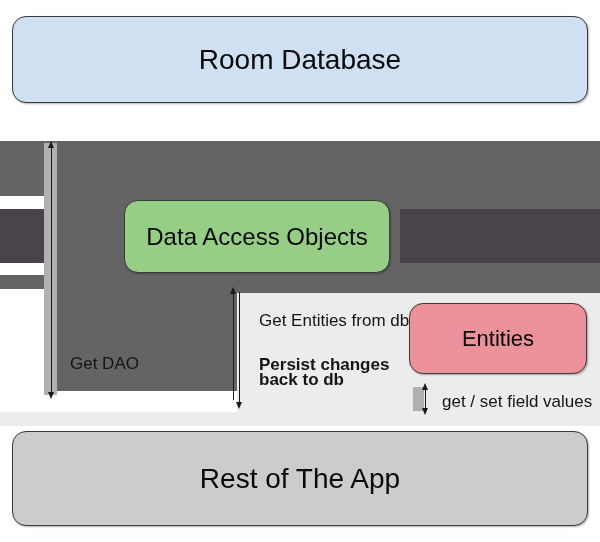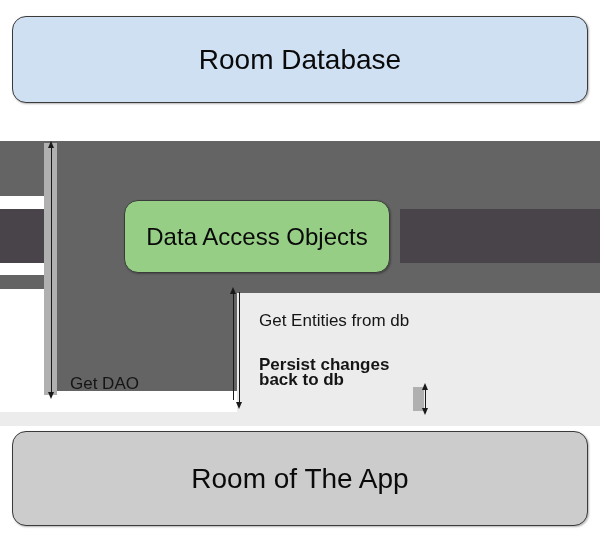--- a/index.html
+++ b/index.html
@@ -92,21 +92,21 @@
 
   
   .edge-label {
     position: absolute;
     font-size: 17px;
     line-height: 15px;
     color: #151515;
     white-space: pre-line;
     pointer-events: none;
   }
-  .lbl-getdao   { left: 70px;  top: 376px; }
+  .lbl-getdao   { left: 70px;  top: 356px; }
   .lbl-getent   { left: 259px; top: 313px; }
   .lbl-persist  { left: 259px; top: 357px; font-weight: bold; }
   .lbl-getset   { left: 442px; top: 394px; }
 </style>
 </head>
 <body>
 
 <div id="canvas">
 
   <div class="band band-a" style="left:0;   top:141px; width:600px; height:60px;"></div>
@@ -140,27 +140,31 @@
   <div class="edge-label lbl-getent">Get Entities from db</div>
 
   <div class="vline" style="left:239px; top:292px; height:110px;"></div>
   <div class="arrowhead arrow-down" style="left:235.5px; top:402px;"></div>
   <div class="edge-label lbl-persist">Persist changes
 back to db</div>
 
   <div class="vline" style="left:425px; top:387px; height:26px;"></div>
   <div class="arrowhead arrow-up" style="left:421.5px; top:383px;"></div>
   <div class="arrowhead arrow-down" style="left:421.5px; top:408px;"></div>
+  <div class="edge-label lbl-getset">get / set field values</div>
 
   <div class="node node-room">
     <span>Room Database</span>
   </div>
 
   <div class="node node-dao">
     <span>Data Access Objects</span>
   </div>
 
+  <div class="node node-entities">
+    <span>Entities</span>
+  </div>
 
   <div class="node node-app">
-    <span>Room of The App</span>
+    <span>Rest of The App</span>
   </div>
 
 </div>
 
 </body></html>

